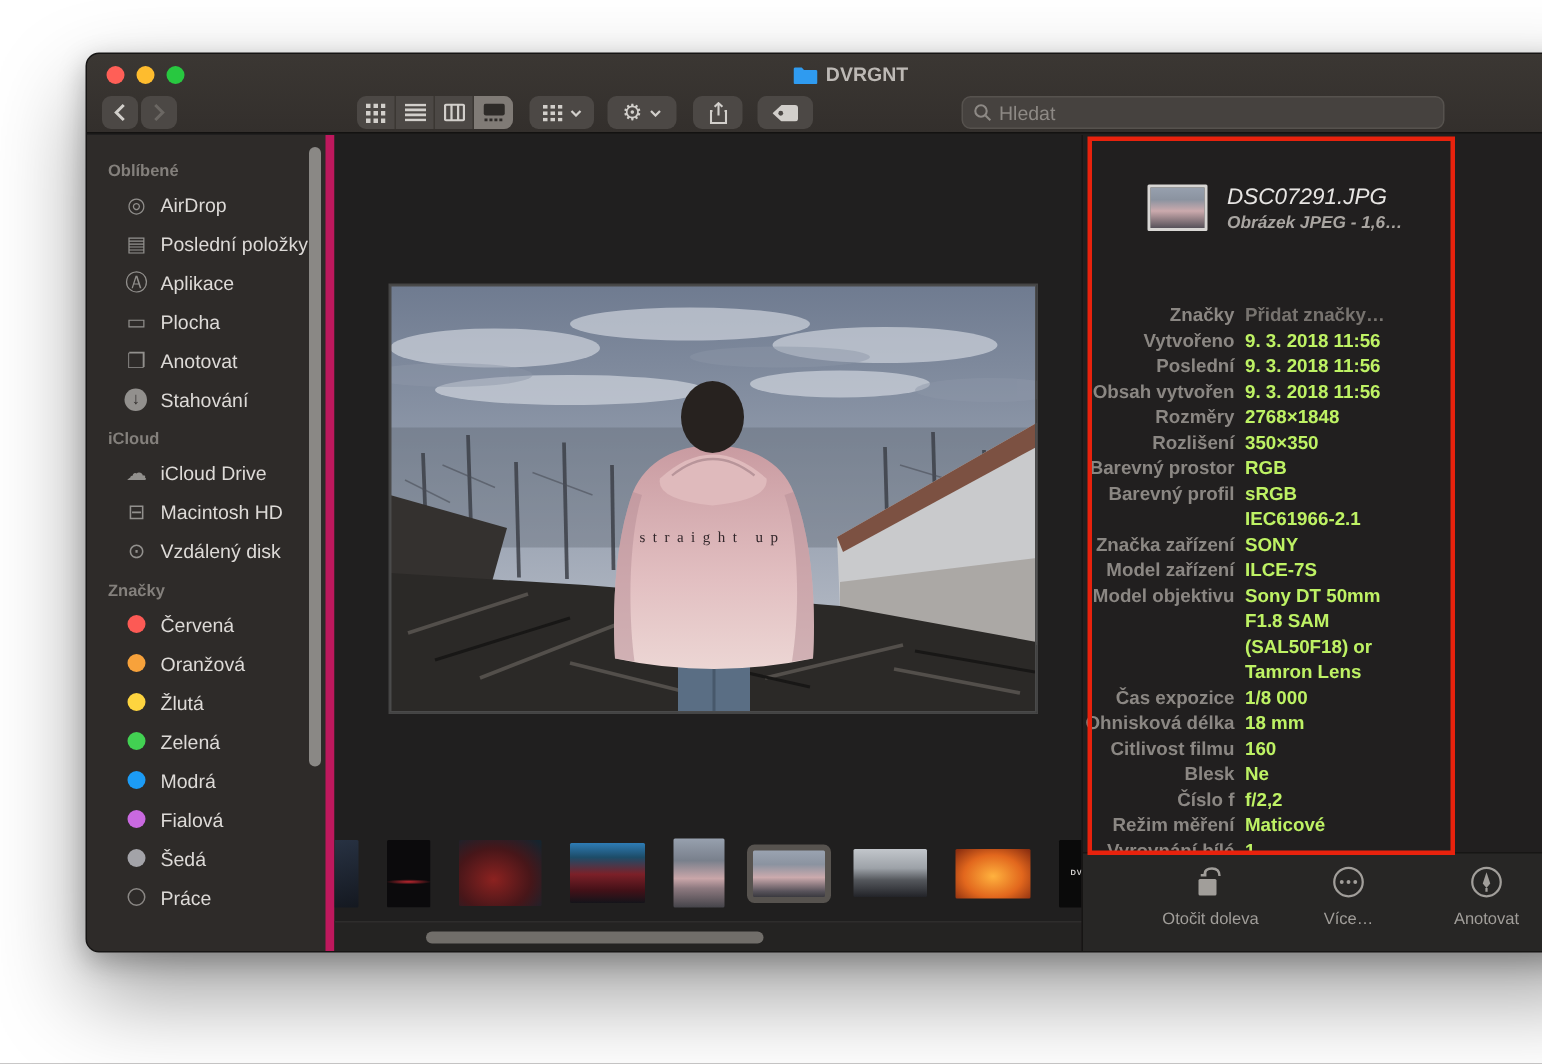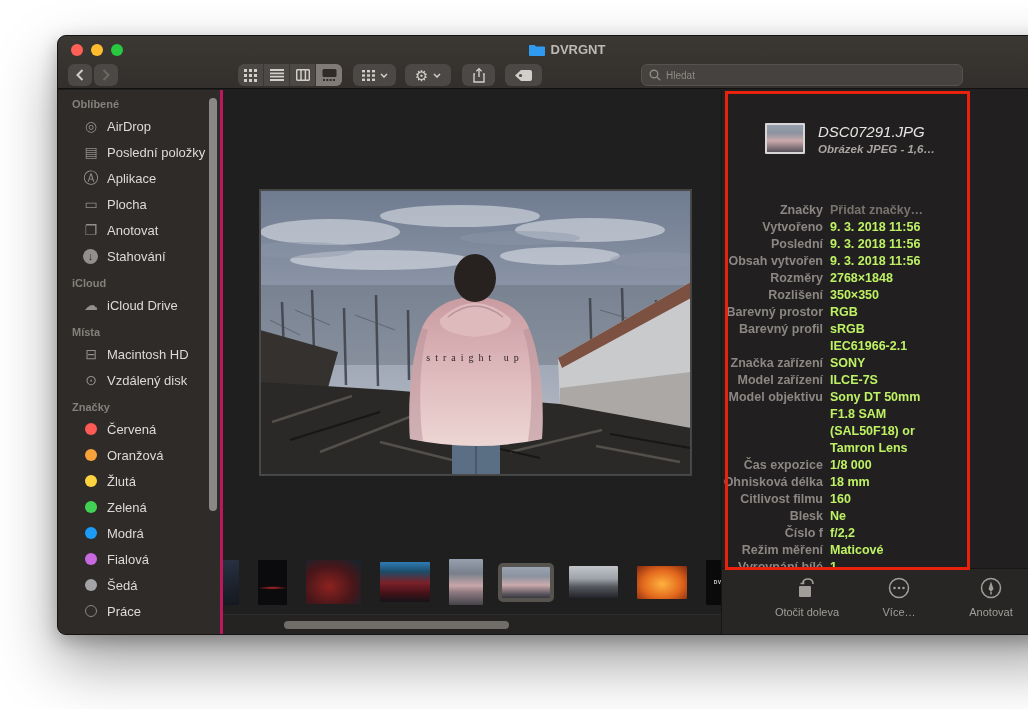--- a/index.html
+++ b/index.html
@@ -29,26 +29,26 @@
   .tbtn svg { display:block; }
   .seg { position:absolute; top:1px; left:180px; height:22px; display:flex;
          background:#4c4845; border-radius:6px; overflow:hidden; }
   .seg .cell { width:26px; height:22px; display:flex; align-items:center; justify-content:center;
                border-right:1px solid #3b3733; }
   .seg .cell:last-child { border-right:none; }
   .seg .cell.sel { background:#807b76; }
   .search { position:absolute; top:1px; left:583px; width:322px; height:22px;
             background:#46423f; border:1px solid #56524e; border-radius:6px;
             display:flex; align-items:center; padding:0 7px; gap:5px; }
-  .search .ph { color:#8d8985; font-size:10px; }
+  .search .ph { color:#8d8985; font-size:13px; }
 
   
   .content { position:absolute; top:54px; bottom:0; left:0; right:0; display:flex; }
-  .sidebar { position:relative; width:165px; background:#2e2b29; border-right:3px solid #be185d;
-             overflow:hidden; flex:none; }
+  .sidebar { position:relative; width:165px; background:#2e2b29; border-right:6px solid #be185d;
+             padding-top:10px; overflow:hidden; flex:none; }
   .main    { position:relative; width:499px; background:#201f1f; border-right:1px solid #161514;
              overflow:hidden; flex:none; }
   .infopanel { position:relative; flex:1; background:#211f1f; overflow:hidden; }
 
   
   .sb-title { font-size:11px; font-weight:bold; color:#84807c; padding:8px 0 3px 14px; }
   .sb-item { height:26px; display:flex; align-items:center; gap:7px; padding-left:24px;
              font-size:13px; color:#dddad7; }
   .sb-icon { width:18px; text-align:center; font-size:14px; color:#92908d; flex:none; }
   .sb-icon[data-icon="downloads"] { width:15px; height:15px; line-height:15px; border-radius:50%;
@@ -267,21 +267,20 @@
           </div>
         </div>
       <div class="sb-title">iCloud</div>
       <div>
 
           <div class="sb-item">
             <span class="sb-icon" data-icon="icloud">☁</span>
             <span>iCloud Drive</span>
           </div>
         </div>
-      <div class="sb-title">Místa</div>
       <div>
 
           <div class="sb-item">
             <span class="sb-icon" data-icon="hdd">⊟</span>
             <span>Macintosh HD</span>
           </div>
 
           <div class="sb-item">
             <span class="sb-icon" data-icon="disc">⊙</span>
             <span>Vzdálený disk</span>

